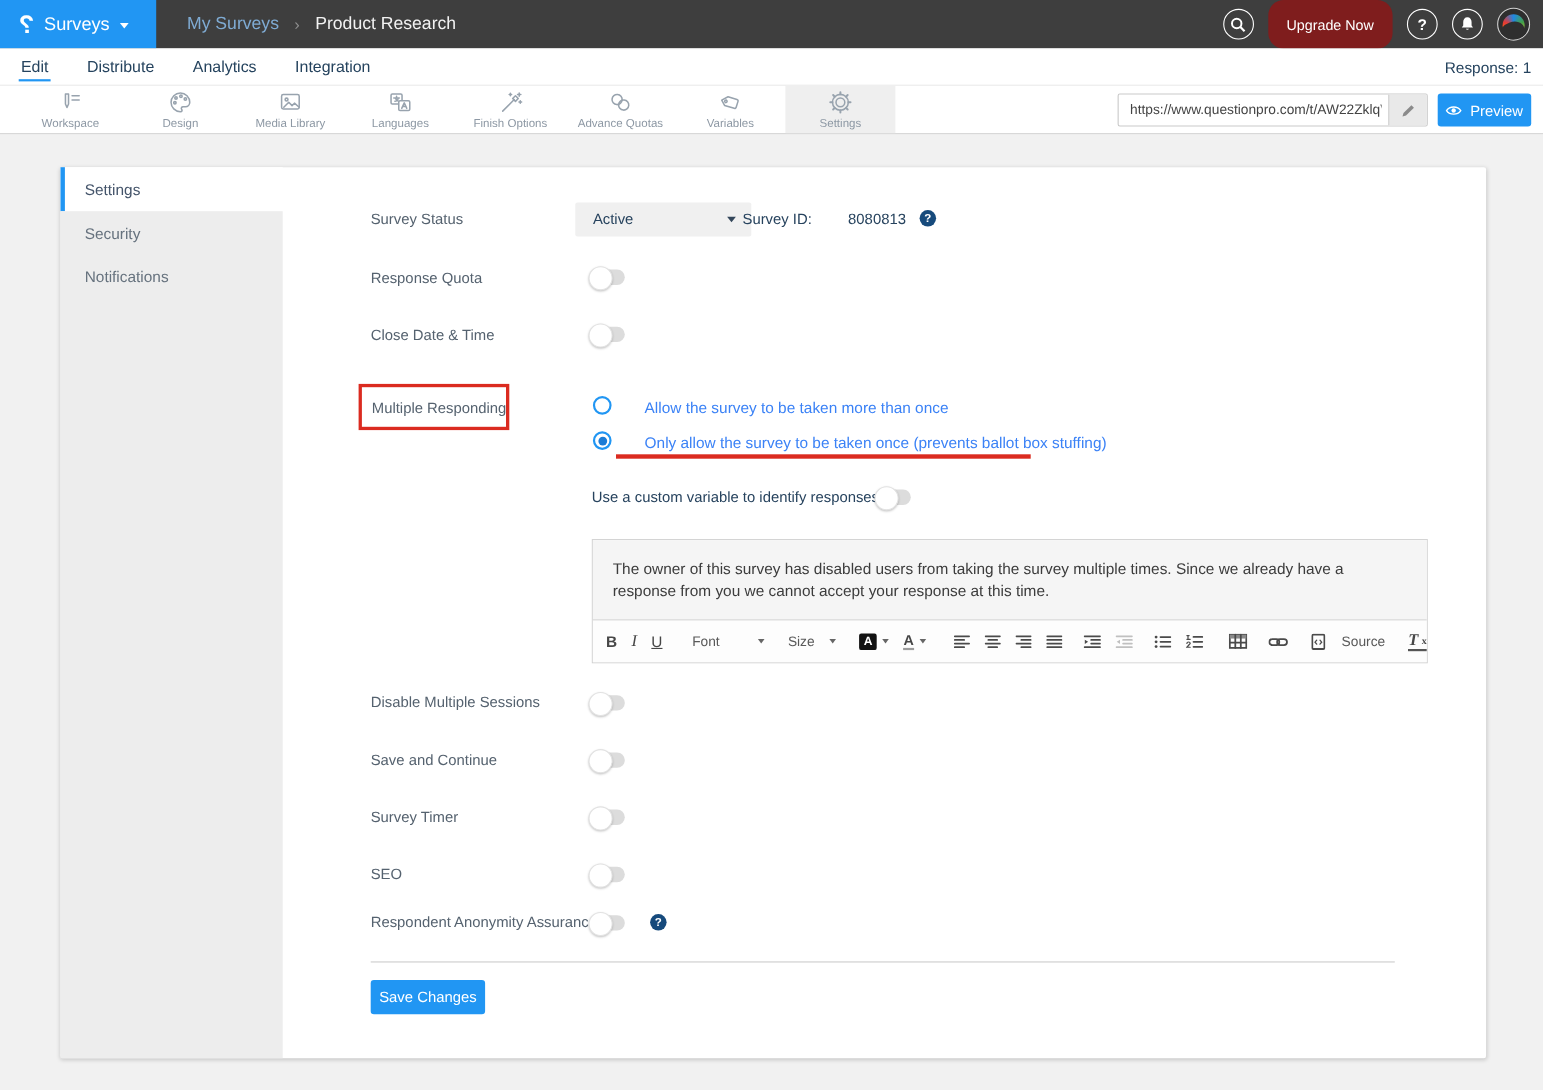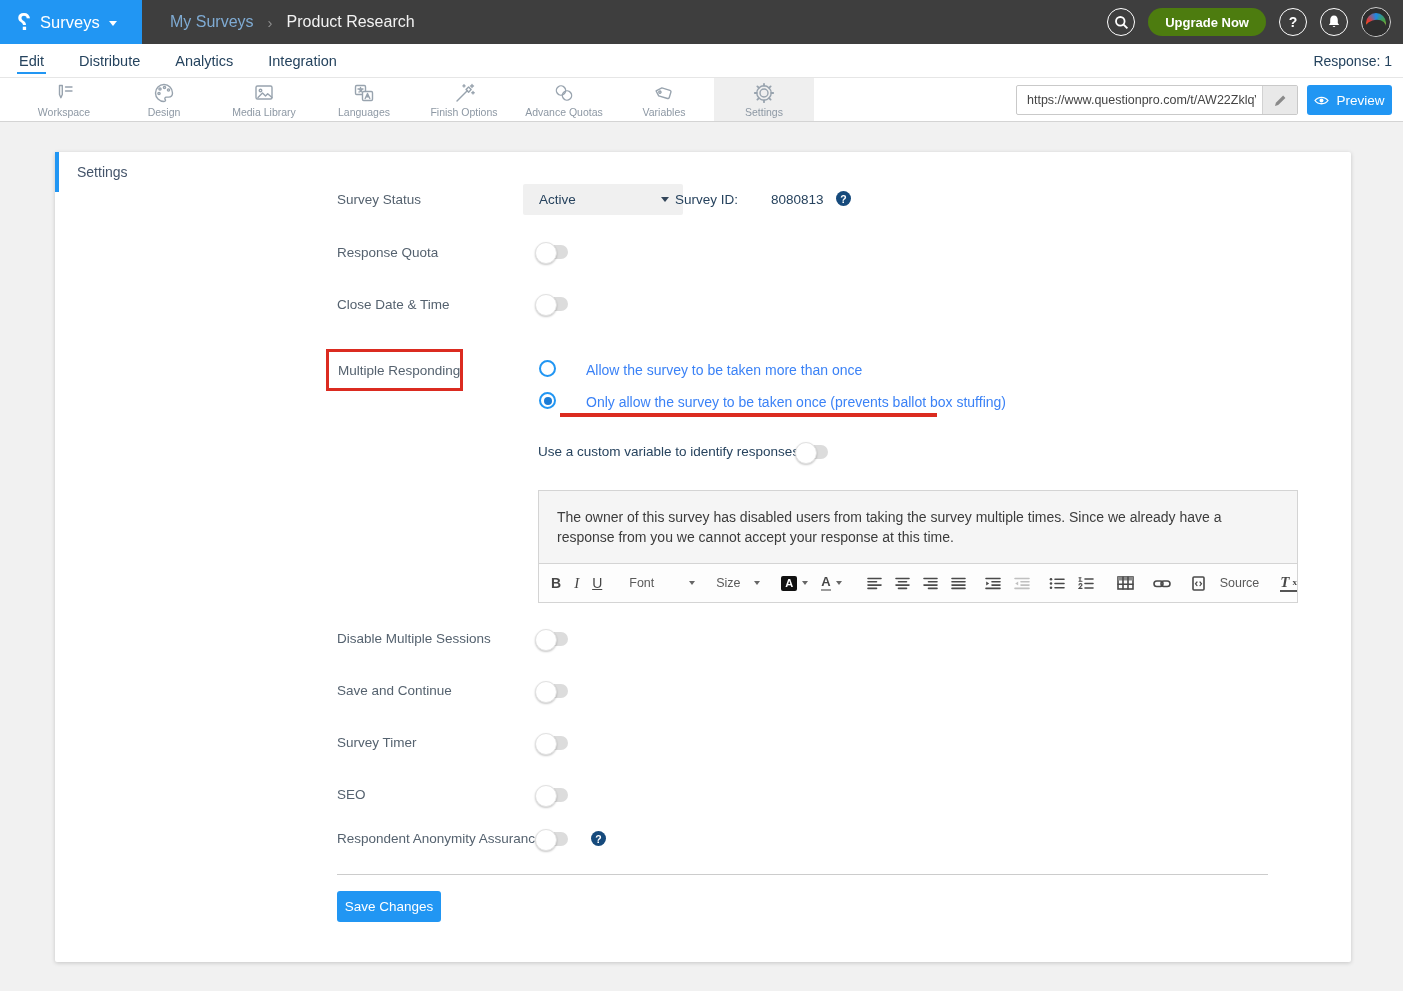--- a/index.html
+++ b/index.html
@@ -17,22 +17,22 @@
     border-top:5px solid currentColor; display:inline-block; }
   .logo-block .caret { color:#fff; margin-top:2px; }
   .breadcrumb { display:flex; align-items:center; gap:14px; margin-left:28px; font-size:16px; }
   .crumb-parent { color:#7fabd3; cursor:pointer; }
   .crumb-sep { color:#8f8f8f; font-size:15px; }
   .crumb-current { color:#f2f2f2; }
   .topbar-right { margin-left:auto; display:flex; align-items:center; gap:13px; padding-right:12px; }
   .circle-btn { width:28px; height:28px; border-radius:50%; border:1.6px solid #fff;
     display:flex; align-items:center; justify-content:center; color:#fff; cursor:pointer;
     font-weight:bold; font-size:14px; background:transparent; flex:0 0 auto; }
-  .upgrade-btn { height:28px; border-radius:14px; background:#4d7c0f; color:#fff;
-    font-size:13px; font-weight:bold; border:none; padding:0 17px; cursor:pointer; }
+  .upgrade-btn { height:44px; border-radius:14px; background:#7f1d1d; color:#fff;
+    font-size:13px; font-weight:normal; border:none; padding:0 17px; cursor:pointer; }
   .avatar { width:30px; height:30px; border-radius:50%; border:1.4px solid #cfcfcf;
     background:#2e2e2e; position:relative; overflow:hidden; cursor:pointer; }
   .avatar::before { content:""; position:absolute; left:4px; top:5px; width:20px; height:20px;
     border-radius:50%; background:conic-gradient(#1e88e5,#43a047,#fdd835,#fb8c00,#e53935,#1e88e5); }
   .avatar::after { content:""; position:absolute; left:2px; top:12px; width:22px; height:16px;
     border-radius:50% 50% 0 0; background:#2e2e2e; transform:rotate(-18deg); }
 
   
   .subnav { height:34px; background:#fff; display:flex; align-items:center; padding-left:17px;
     gap:31px; border-bottom:1px solid #e6e6e6; position:relative; }
@@ -268,20 +268,24 @@
       <path d="M1 5.5 C4 1.2 11 1.2 14 5.5 C11 9.8 4 9.8 1 5.5 z" stroke="#fff" stroke-width="1.3" fill="none"></path>
       <circle cx="7.5" cy="5.5" r="2" fill="#fff"></circle>
     </svg>
     <span>Preview</span>
   </button>
 </div>
 
 <div class="card">
 
   <div class="side-item-active">Settings</div>
+  <div class="side-gray">
+    <div class="side-item">Security</div>
+    <div class="side-item">Notifications</div>
+  </div>
 
   <span class="row-label" style="left:282px; top:40px;">Survey Status</span>
   <div class="select">
     <span>Active</span>
     <span class="caret"></span>
   </div>
   <span class="row-label navy" style="left:620px; top:40px;text-align:right;">Survey ID:</span>
   <span class="row-label navy" style="left:716px; top:40px;">8080813</span>
   <span class="help-badge" style="left:781px; top:39px;">
       <span>?</span>

